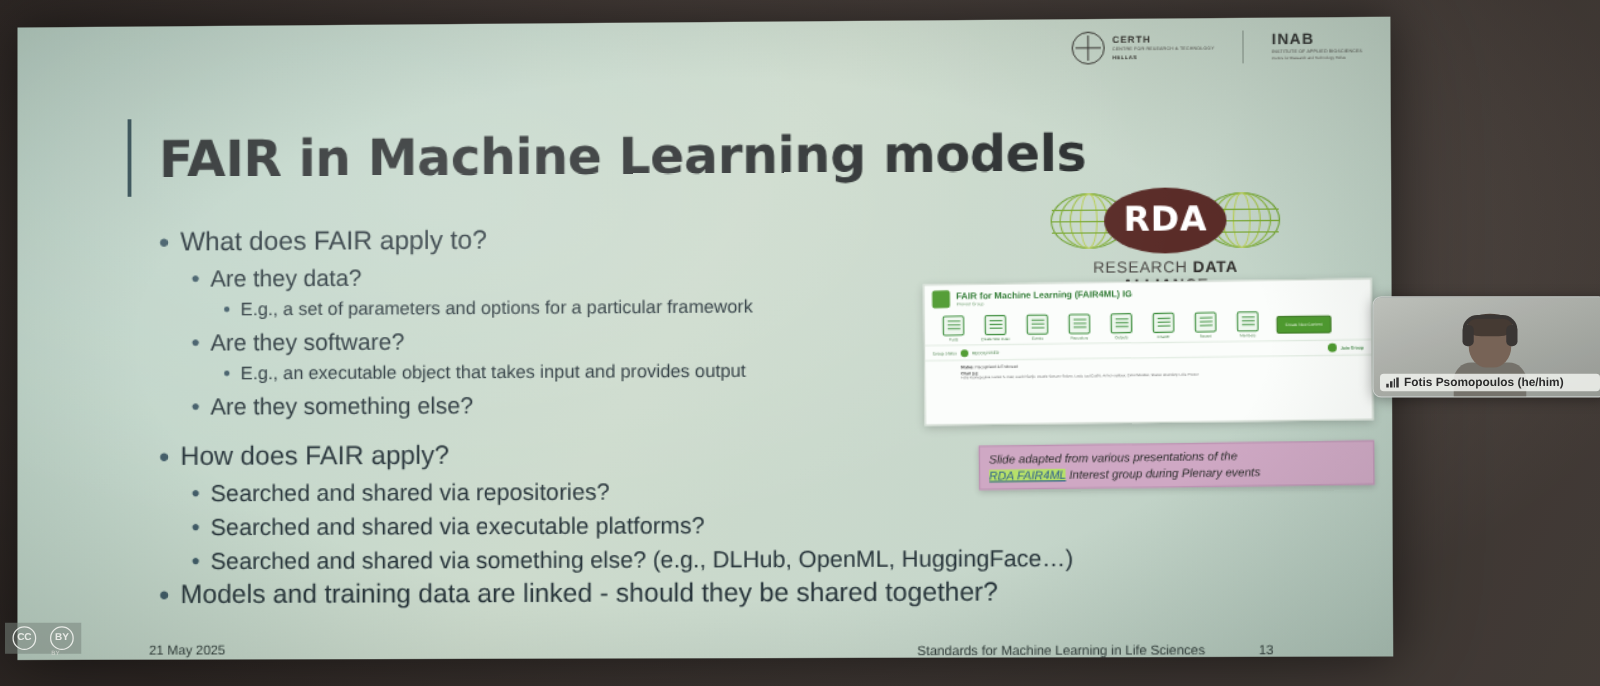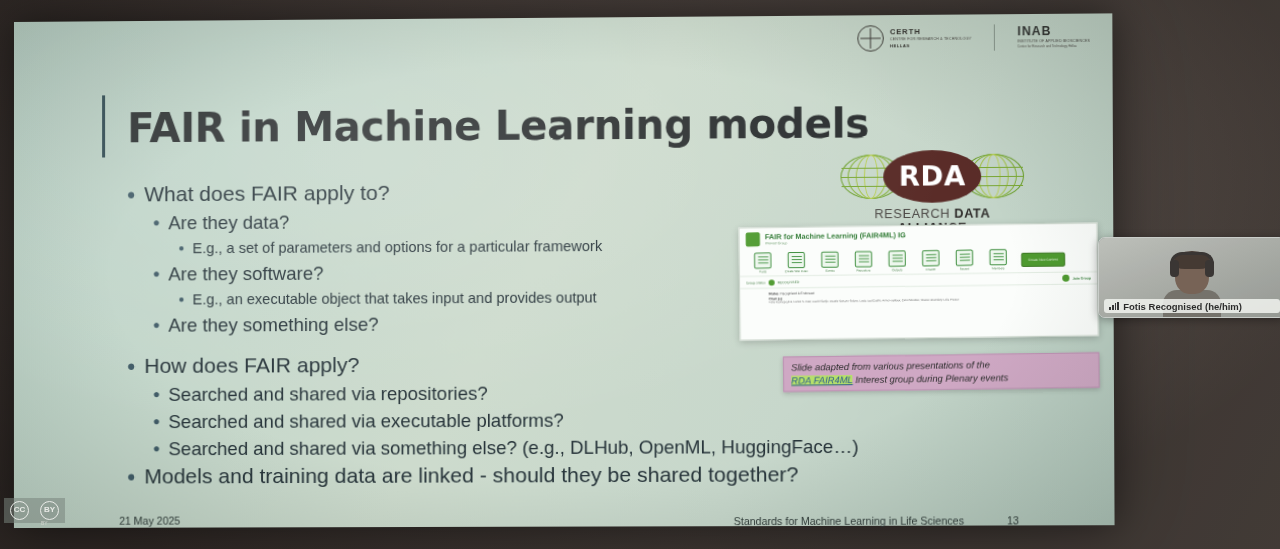--- a/index.html
+++ b/index.html
@@ -421,15 +421,15 @@
     <div class="hp l"></div>
     <div class="hp r"></div>
   </div>
   <div class="namebar">
     <span class="bars">
         <i></i>
         <i></i>
         <i></i>
         <i></i>
       </span>
-    <span class="nm">Fotis Recognised (he/him)</span>
+    <span class="nm">Fotis Psomopoulos (he/him)</span>
   </div>
 </div>
 
 </body></html>

